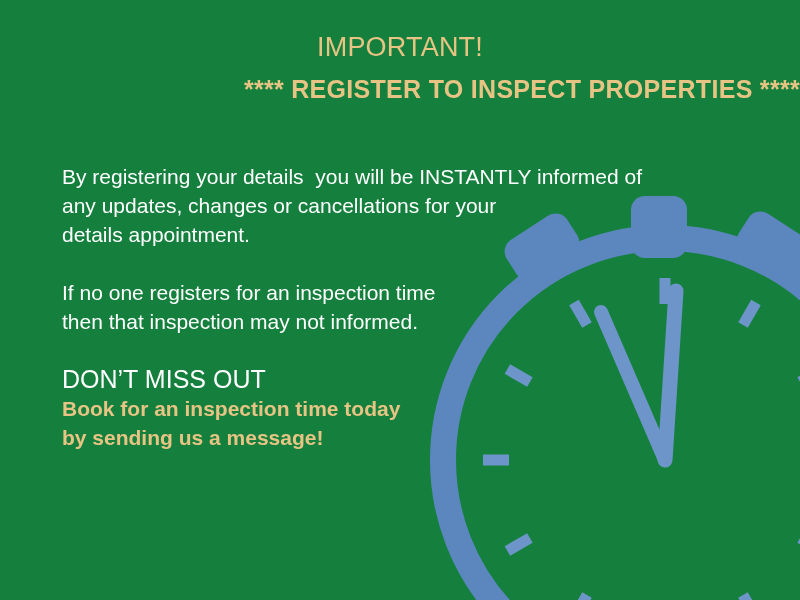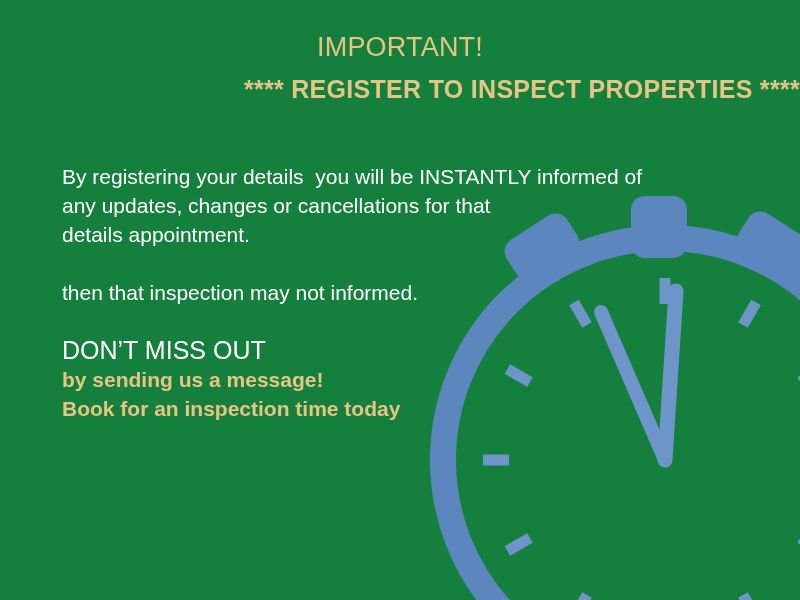--- a/index.html
+++ b/index.html
@@ -138,35 +138,36 @@
 
     <div class="heading-block">
       <div class="heading-line1">IMPORTANT!</div>
       <div class="heading-line2">****  REGISTER TO INSPECT PROPERTIES ****</div>
     </div>
 
     <div class="body-block">
 
       <div class="para">
         <span class="ln">By registering your details  you will be INSTANTLY informed of</span>
-        <span class="ln">any updates, changes or cancellations for that</span>
+        <span class="ln">any updates, changes or cancellations for your</span>
         <span class="ln">details appointment.</span>
       </div>
 
       <div class="gap"></div>
 
       <div class="para">
+        <span class="ln">If no one registers for an inspection time</span>
         <span class="ln">then that inspection may not informed.</span>
       </div>
 
       <div class="gap"></div>
 
       <div>
         <div class="cta-white">DON’T MISS OUT</div>
         <div class="cta-gold">
+          <span class="ln">Book for an inspection time today</span>
           <span class="ln">by sending us a message!</span>
-          <span class="ln">Book for an inspection time today</span>
         </div>
       </div>
 
     </div>
   </div>
 </div>
 
 </body></html>

